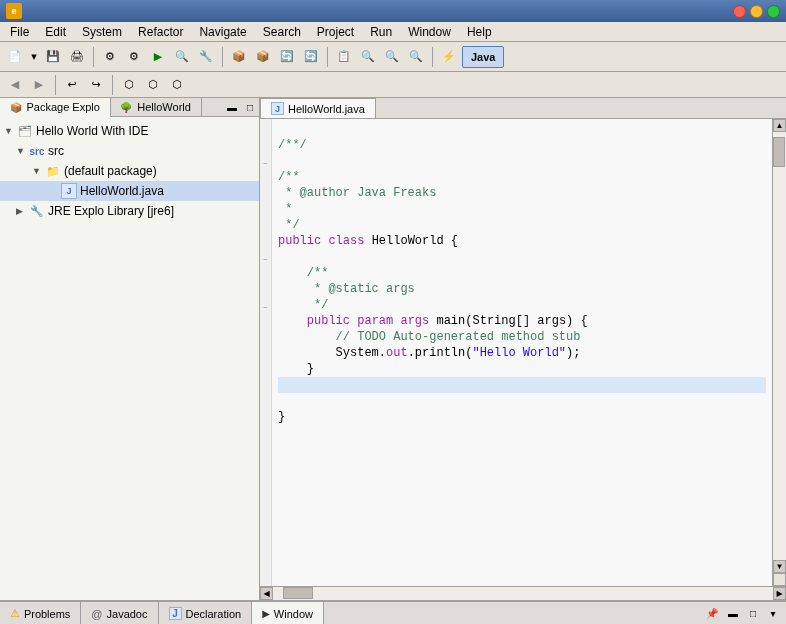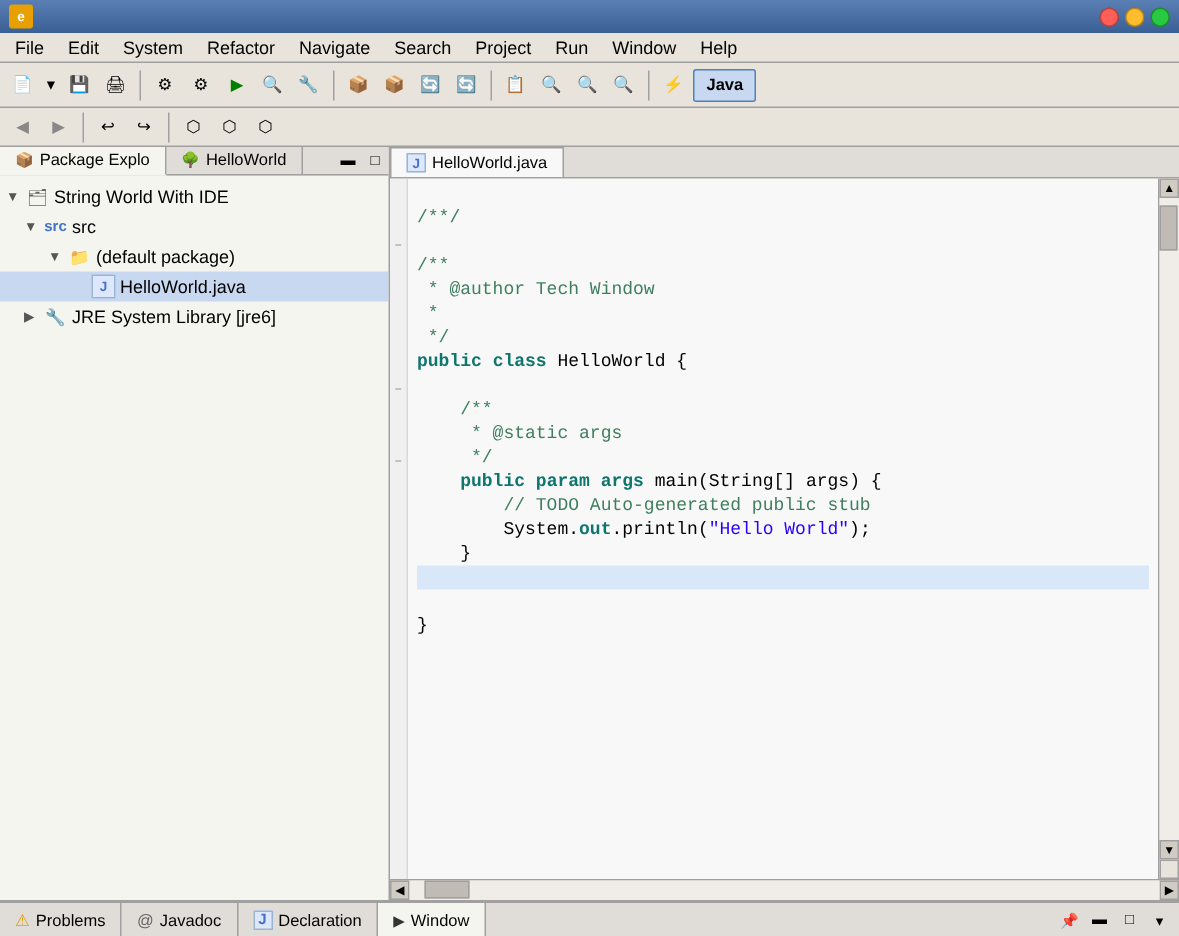--- a/index.html
+++ b/index.html
@@ -160,21 +160,21 @@
     .fold-gutter {
       width: 12px;
       background: #f0f0f0;
       border-right: 1px solid #d8d8d8;
       padding: 4px 0;
       overflow: hidden;
     }
     .fold-btn { height: 16px; display: flex; align-items: center; justify-content: center; cursor: pointer; font-size: 8px; color: #888; }
     
     .code-line { height: 16px; line-height: 16px; }
-    .kw { color: #0f766e; font-weight: bold; }
+    .kw { color: #a21caf; font-weight: normal; }
     .cm { color: #3f7f5f; }
     .str { color: #2a00ff; }
     .highlight-line { background: #d8e8f8; display: block; width: 100%; }
     
     #scrollbar-v {
       width: 14px;
       background: #e8e4dc;
       border-left: 1px solid #a0a0a0;
       display: flex;
       flex-direction: column;
@@ -305,21 +305,21 @@
       <div class="left-tab-actions">
         <div class="left-tab-btn">▬</div>
         <div class="left-tab-btn">□</div>
       </div>
     </div>
     <div id="tree">
 
       <div class="tree-item">
         <span class="tree-arrow">▼</span>
         <span class="tree-icon icon-project">🗂</span>
-        <span>String World With IDE</span>
+        <span>Hello World With IDE</span>
       </div>
 
       <div class="tree-item tree-indent1">
         <span class="tree-arrow">▼</span>
         <span class="tree-icon" style="color:#4472C4;font-weight:bold;font-size:10px;">src</span>
         <span>src</span>
       </div>
 
       <div class="tree-item tree-indent2">
         <span class="tree-arrow">▼</span>
@@ -329,21 +329,21 @@
 
       <div class="tree-item tree-indent3 selected">
         <span class="tree-arrow"> </span>
         <span class="tree-icon" style="color:#4472C4;font-weight:bold;font-size:9px;background:#dde8ff;border:1px solid #99b4d1;width:16px;height:16px;">J</span>
         <span>HelloWorld.java</span>
       </div>
 
       <div class="tree-item tree-indent1">
         <span class="tree-arrow">▶</span>
         <span class="tree-icon icon-jre">🔧</span>
-        <span>JRE System Library [jre6]</span>
+        <span>JRE Explo Library [jre6]</span>
       </div>
     </div>
   </div>
 
   <div id="editor-panel">
     <div id="editor-tabs">
       <div class="editor-tab active">
         <span style="color:#4472C4;font-weight:bold;font-size:9px;background:#dde8ff;border:1px solid #99b4d1;width:13px;height:13px;display:inline-flex;align-items:center;justify-content:center;">J</span>
         <span>HelloWorld.java</span>
       </div>
@@ -368,30 +368,30 @@
         <div class="fold-btn"> </div>
         <div class="fold-btn"> </div>
         <div class="fold-btn"> </div>
         <div class="fold-btn"> </div>
       </div>
 
       <div id="code-content">
 <span class="code-line"><span class="cm">/**/</span></span>
 <span class="code-line"> </span>
 <span class="code-line"><span class="cm">/**</span></span>
-<span class="code-line"><span class="cm"> * @author Tech Window</span></span>
+<span class="code-line"><span class="cm"> * @author Java Freaks</span></span>
 <span class="code-line"><span class="cm"> *</span></span>
 <span class="code-line"><span class="cm"> */</span></span>
 <span class="code-line"><span class="kw">public</span> <span class="kw">class</span> HelloWorld {</span>
 <span class="code-line"> </span>
 <span class="code-line">    <span class="cm">/**</span></span>
 <span class="code-line"><span class="cm">     * @static args</span></span>
 <span class="code-line"><span class="cm">     */</span></span>
 <span class="code-line">    <span class="kw">public</span> <span class="kw">param</span> <span class="kw">args</span> main(String[] args) {</span>
-<span class="code-line">        <span class="cm">// TODO Auto-generated public stub</span></span>
+<span class="code-line">        <span class="cm">// TODO Auto-generated method stub</span></span>
 <span class="code-line">        System.<span class="kw">out</span>.println(<span class="str">"Hello World"</span>);</span>
 <span class="code-line">    }</span>
 <span class="code-line"><span class="highlight-line"> </span></span>
 <span class="code-line">}</span>
       </div>
 
       <div id="scrollbar-v">
         <div class="scroll-arrow">▲</div>
         <div class="scroll-track">
           <div class="scroll-thumb"></div>

